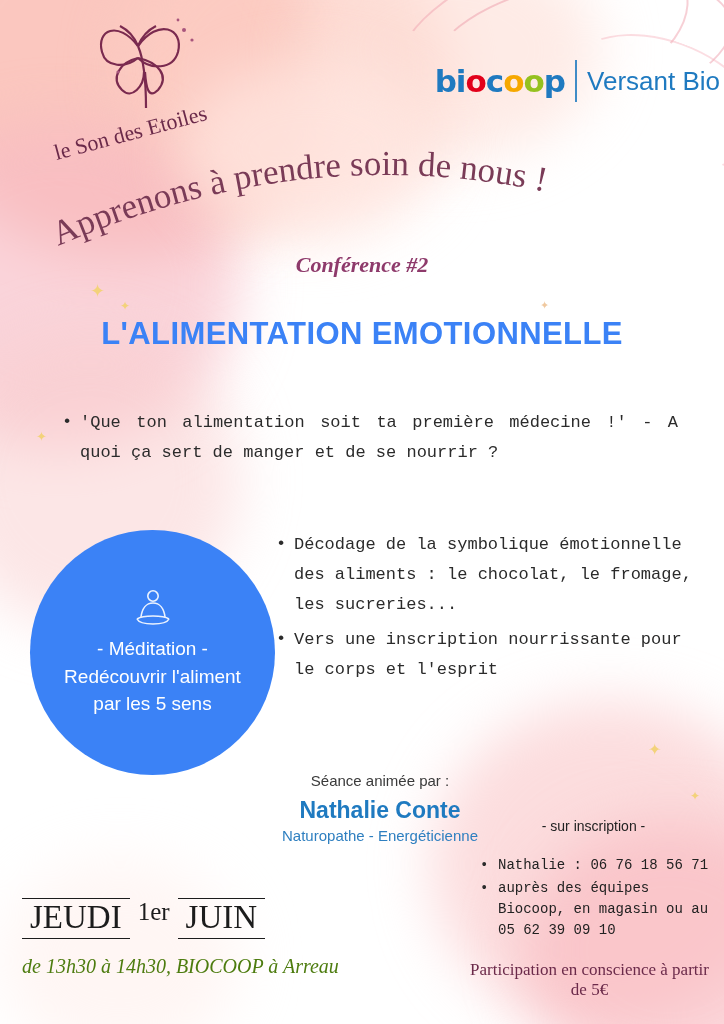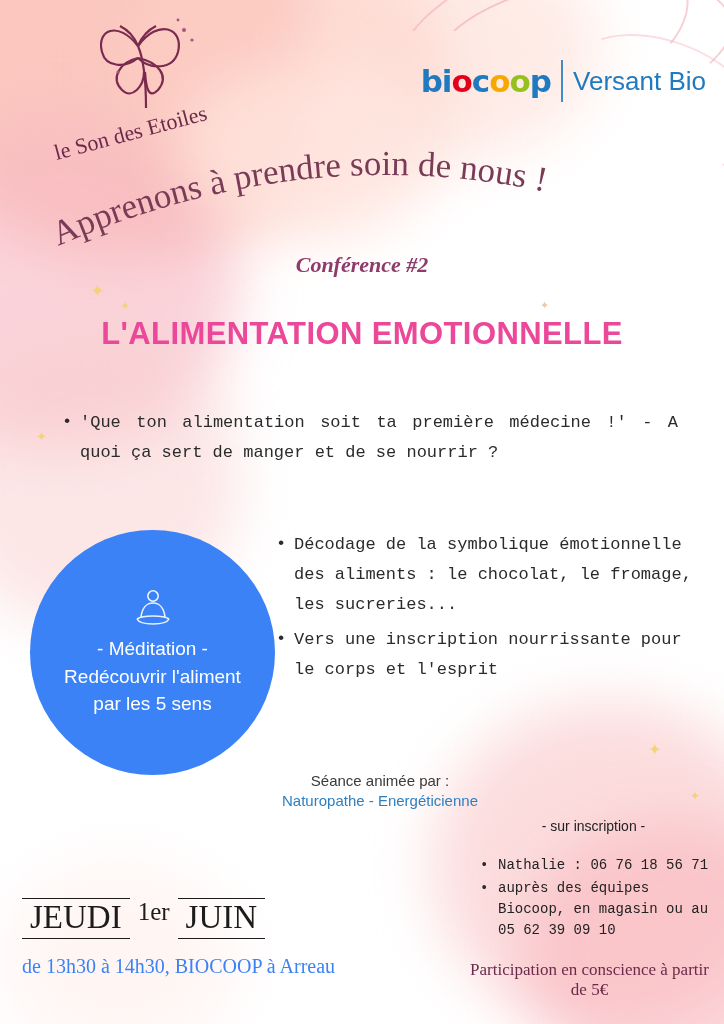--- a/index.html
+++ b/index.html
@@ -71,21 +71,21 @@
     font-family: "Liberation Serif", serif;
     font-size: 22px;
     color: #6b2a4a;
     transform: rotate(-15deg);
     white-space: nowrap;
   }
 
   
   .biocoop {
     position: absolute;
-    right: 18px; top: 60px;
+    right: 4px; top: 60px;
     display: flex;
     align-items: center;
     gap: 10px;
   }
   .biocoop-word {
     font-family: "DejaVu Sans", sans-serif;
     font-weight: bold;
     font-size: 31px;
     letter-spacing: -1px;
     color: #1f7ac0;
@@ -130,21 +130,21 @@
     color: #8e3a6b;
   }
   .main-title {
     position: absolute;
     left: 0; right: 0; top: 316px;
     text-align: center;
     font-family: "Liberation Sans", sans-serif;
     font-weight: bold;
     font-size: 31px;
     letter-spacing: .4px;
-    color: #ec4899;
+    color: #3b82f6;
   }
 
   
   ul.bul {
     list-style: none;
     margin: 0;
     padding: 0;
     font-family: Liberation Mono, monospace;
   }
   ul.bul > li {
@@ -271,21 +271,22 @@
     font-family: "Liberation Serif", serif;
     font-size: 25px;
     color: #1c1c1c;
     padding-bottom: 3px;
   }
   .timeline {
     position: absolute;
     left: 22px; top: 955px;
     font-family: "Liberation Serif", serif;
     font-size: 20px;
-    color: #3b82f6;
+    color: #4d7c0f;
+    font-style: italic;
   }
 </style>
 </head>
 <body>
 
 <div class="bg">
   <div class="blob b1"></div>
   <div class="blob b2"></div>
   <div class="blob b3"></div>
   <div class="blob b4"></div>
@@ -366,20 +367,21 @@
         <path d="M8 32 C14 28 34 28 40 32"></path>
         <path d="M8 32 C10 36 16 37 24 37 C32 37 38 36 40 32"></path>
       </g>
     </svg>
     <div>- Méditation -</div>
     <div>Redécouvrir l'aliment par les 5 sens</div>
   </div>
 
   <div class="speaker">
     <div class="lead">Séance animée par :</div>
+    <div class="name">Nathalie Conte</div>
     <div class="role">Naturopathe - Energéticienne</div>
   </div>
 
   <div class="inscr">
     <div class="head">- sur inscription -</div>
     <ul class="bul">
       <li>Nathalie : 06 76 18 56 71</li>
       <li>auprès des équipes Biocoop, en magasin ou au  05 62 39 09 10</li>
     </ul>
   </div>

